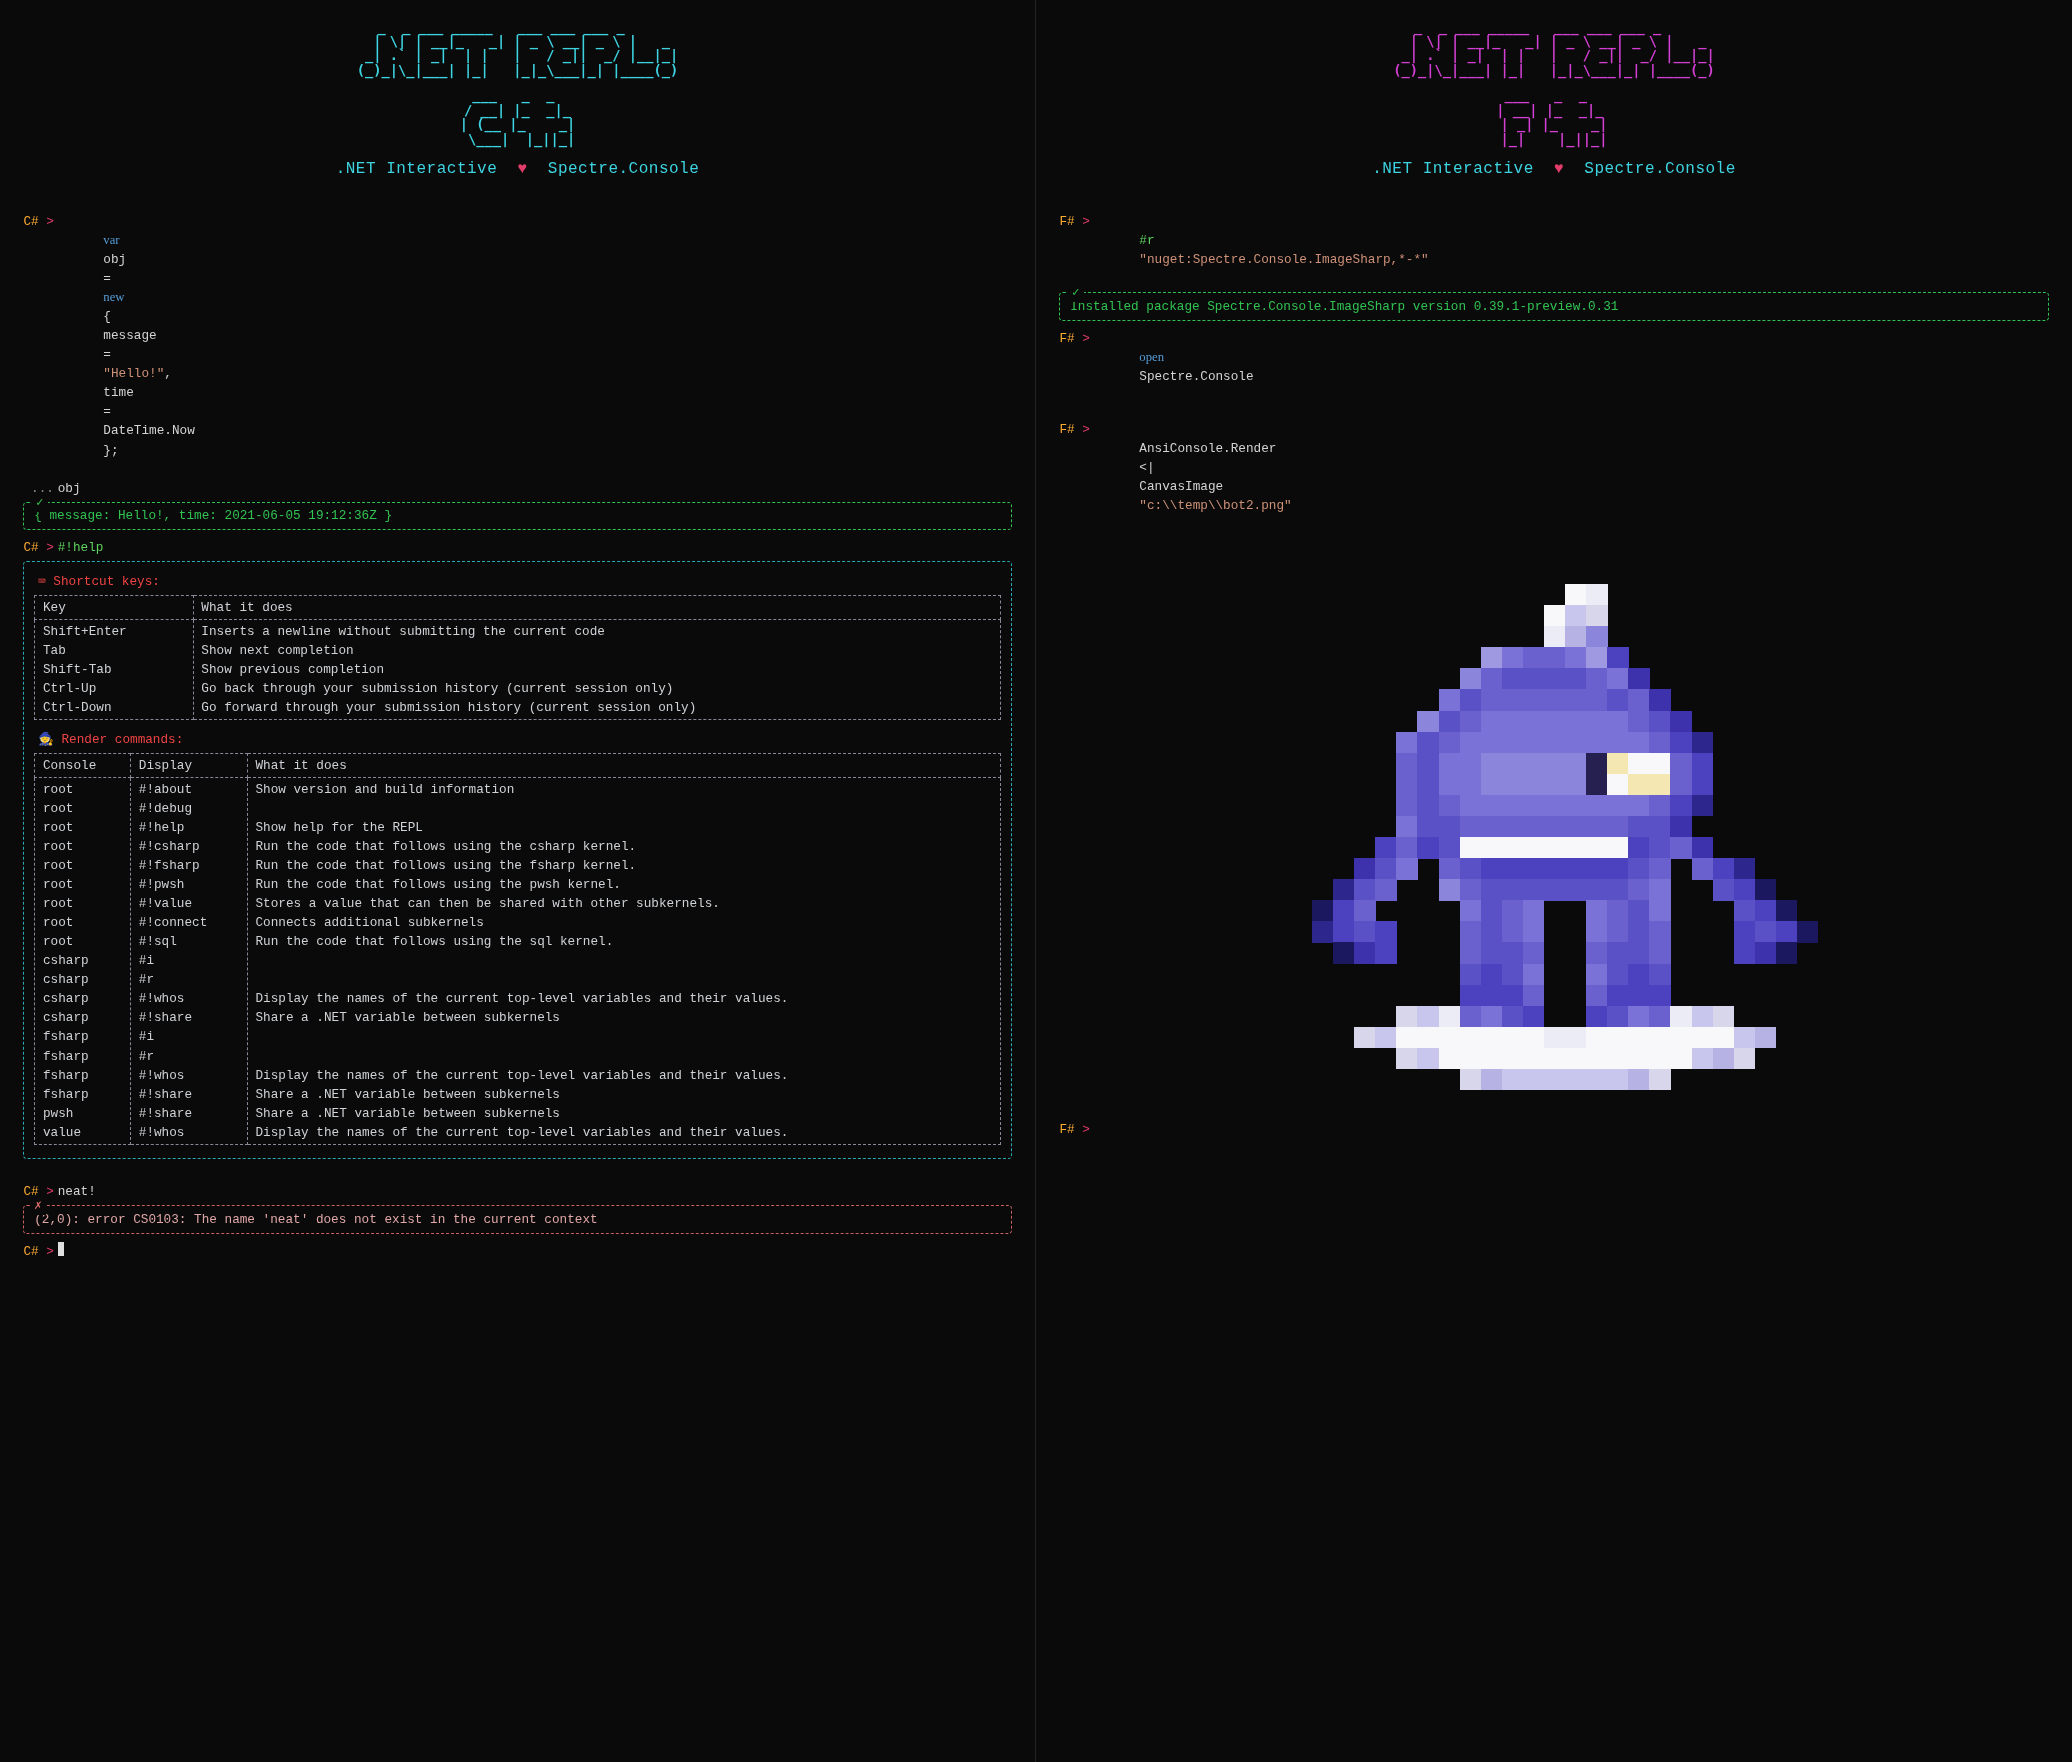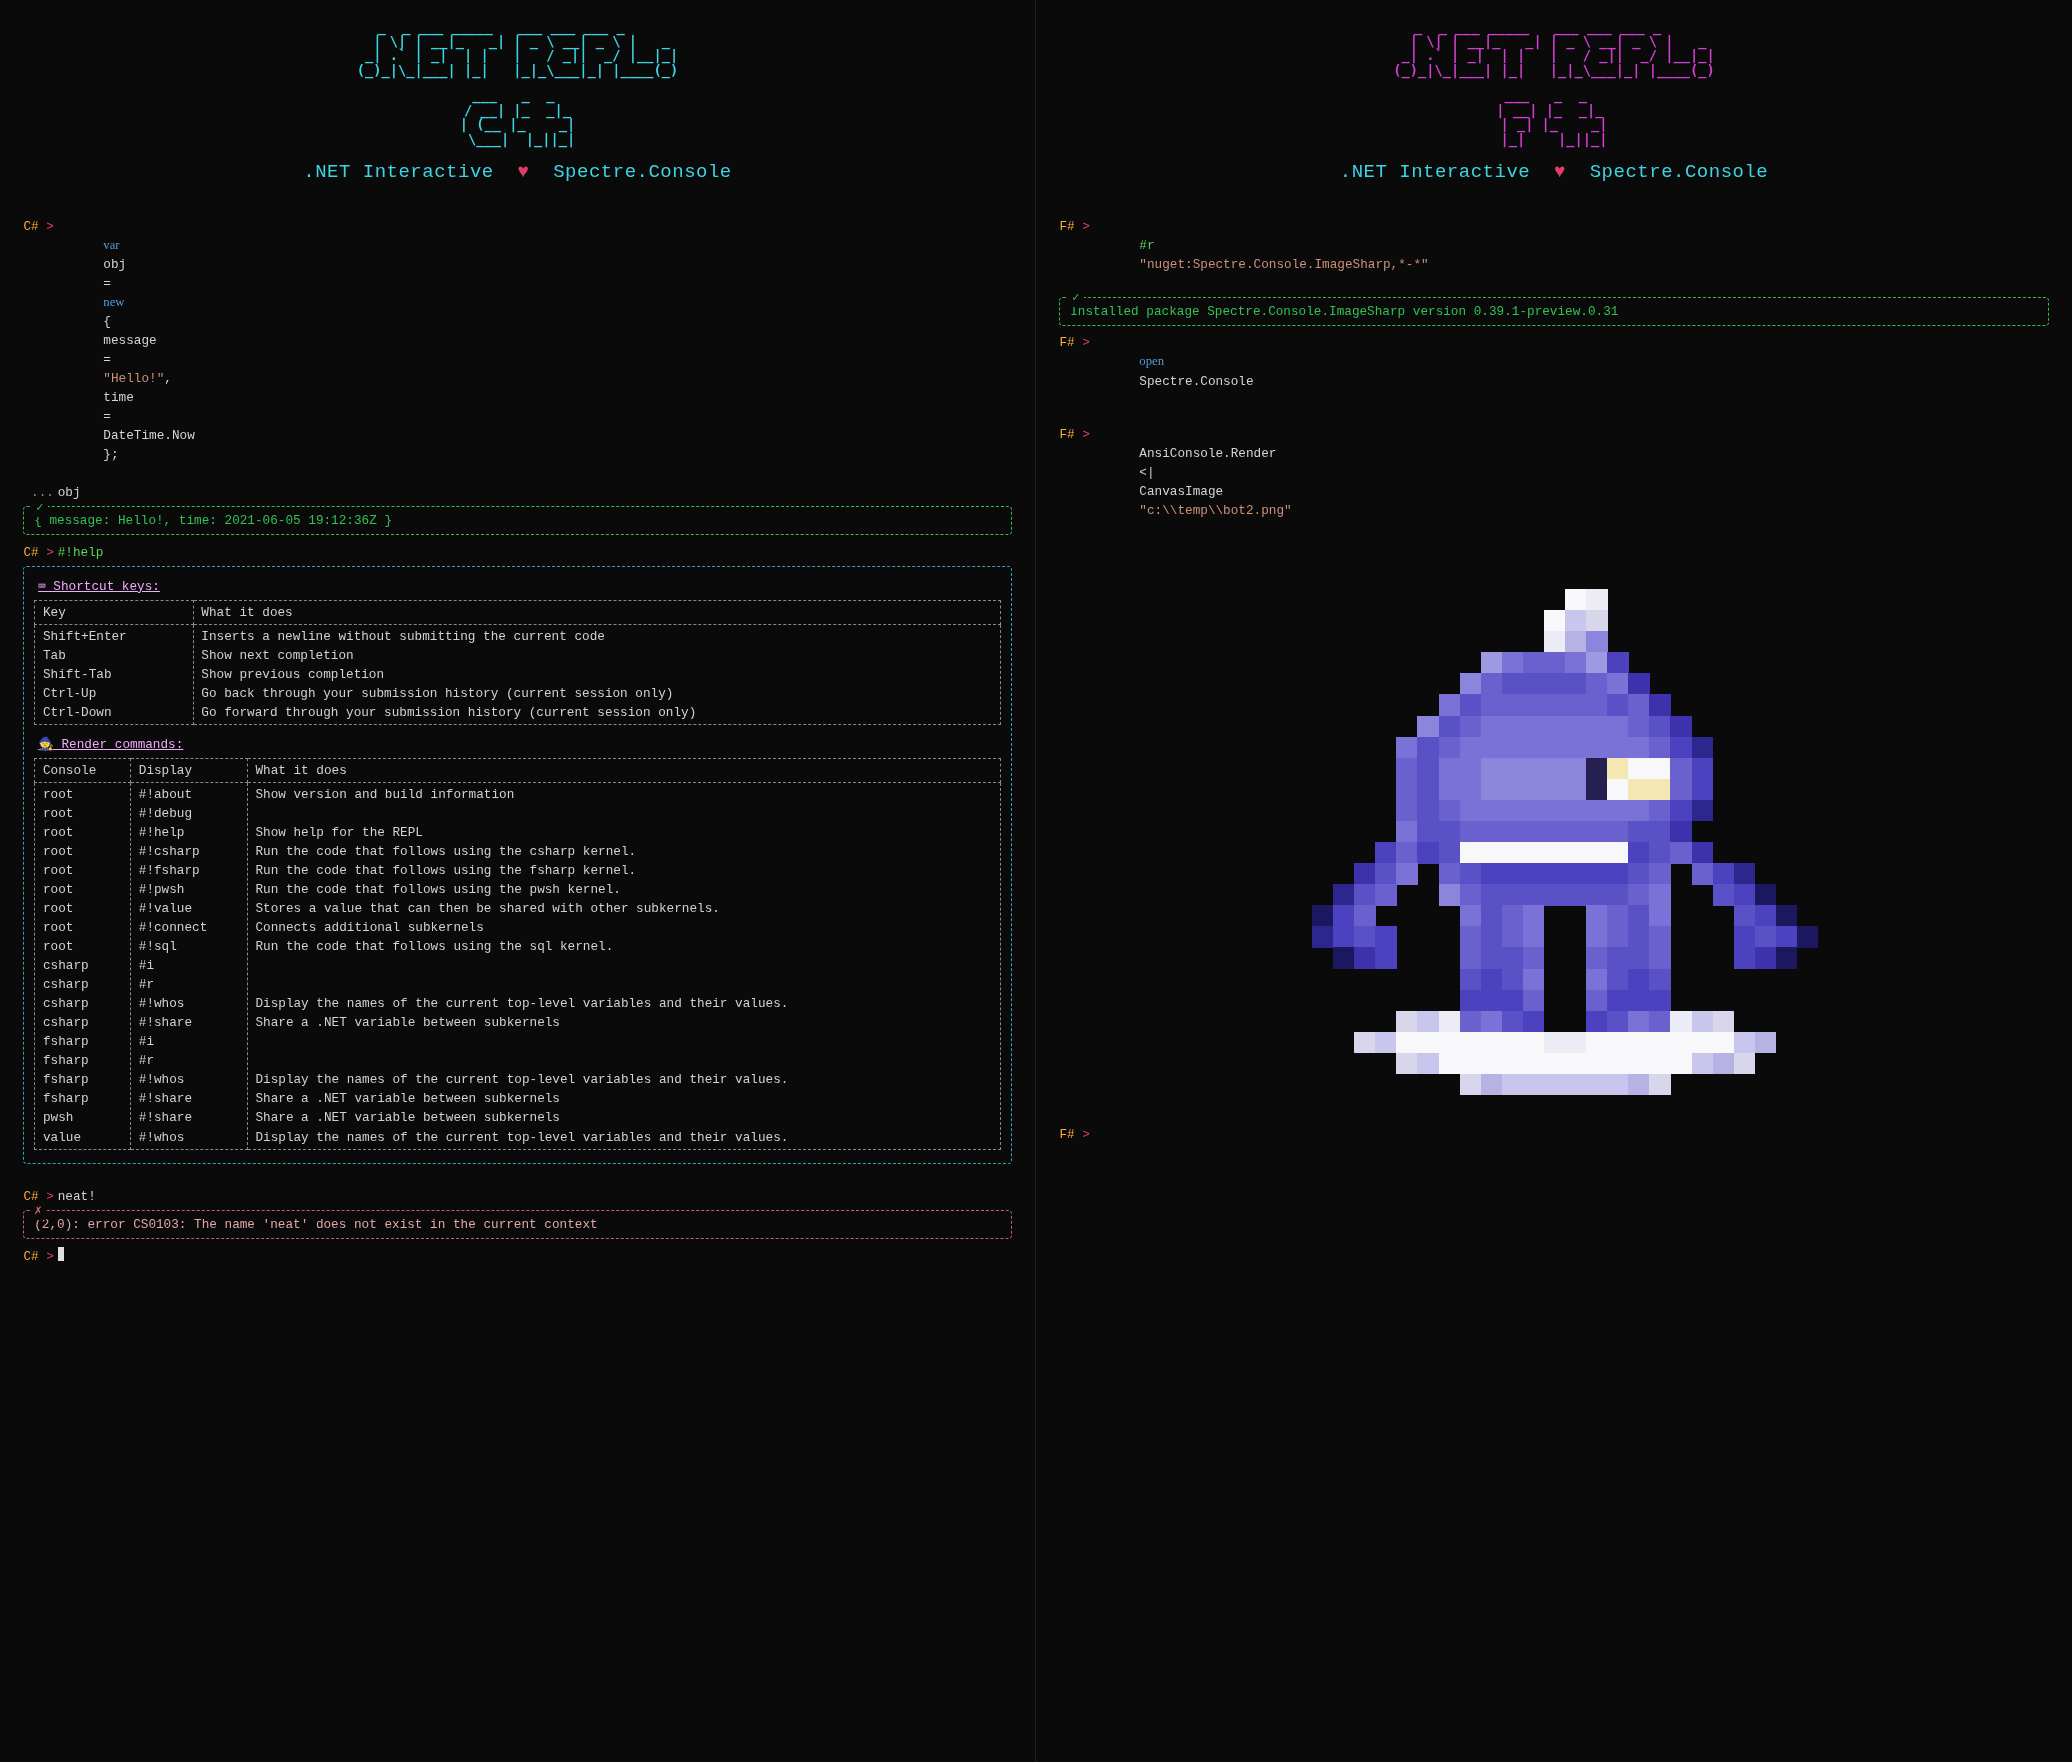--- a/index.html
+++ b/index.html
@@ -33,21 +33,21 @@
   .ascii.cyan    { color: #3dd3e0; }
   .ascii.magenta { color: #d33fd3; }
   .subtitle {
     text-align: center;
     margin-bottom: 29px;
     line-height: 1.6;
   }
   .subtitle .a { color: #3dd3e0;}
   .subtitle .h { color: #e23c6a;}
   .subtitle .b { color: #3dd3e0;}
-  .subtitle-row { font-size: 19px; letter-spacing: 0.5px;}
+  .subtitle-row { font-size: 16px; letter-spacing: 0.5px;}
   .prompt-row { display: flex; gap: 0.5ch; line-height: 1.5; white-space: pre-wrap; }
   .pmt   { color: #ffad33; }
   .gt    { color: #e23c6a; }
   .cont  { color: #888; }
   .k-blue   { color: #569cd6; font-family: Liberation Serif, serif; }
   .k-str    { color: #ce9178; }
   .k-green  { color: #5dd35d; }
   .k-white  { color: #d4d4d4; }
   .k-op     { color: #d4d4d4; }
 
@@ -57,21 +57,21 @@
     padding: 3.9px 9.8px;
     margin: 3.9px 0 7.8px 0;
     line-height: 1.5;
   }
   .box-green { border-color: #31c352; color: #31c352; position: relative; }
   .box-green .tick { position: absolute; left: 7.8px; top:-9.8px; background:#0a0a0a; padding:0 3.9px;}
   .box-cyan  { border-color: #2aaab3; }
   .box-red   { border-color: #cc6060; color: #e0a7a7; position: relative; }
   .box-red .x { position: absolute; left: 5.9px; top:-9.8px; background:#0a0a0a; color:#e06c6c; padding:0 3.9px;}
 
-  .section-title { color: #f0abfc; margin: 5.9px 0 3.9px 3.9px; text-decoration: underline; }
+  .section-title { color: #ef4444; margin: 5.9px 0 3.9px 3.9px; }
   .tbl {
     border: 1px dashed #889; width:100%;
     border-collapse: collapse;
     margin-bottom: 9.8px;
   }
   .tbl th, .tbl td {
     border: 1px dashed #889;
     padding: 2px 7.8px;
     text-align: left;
     vertical-align: top;

